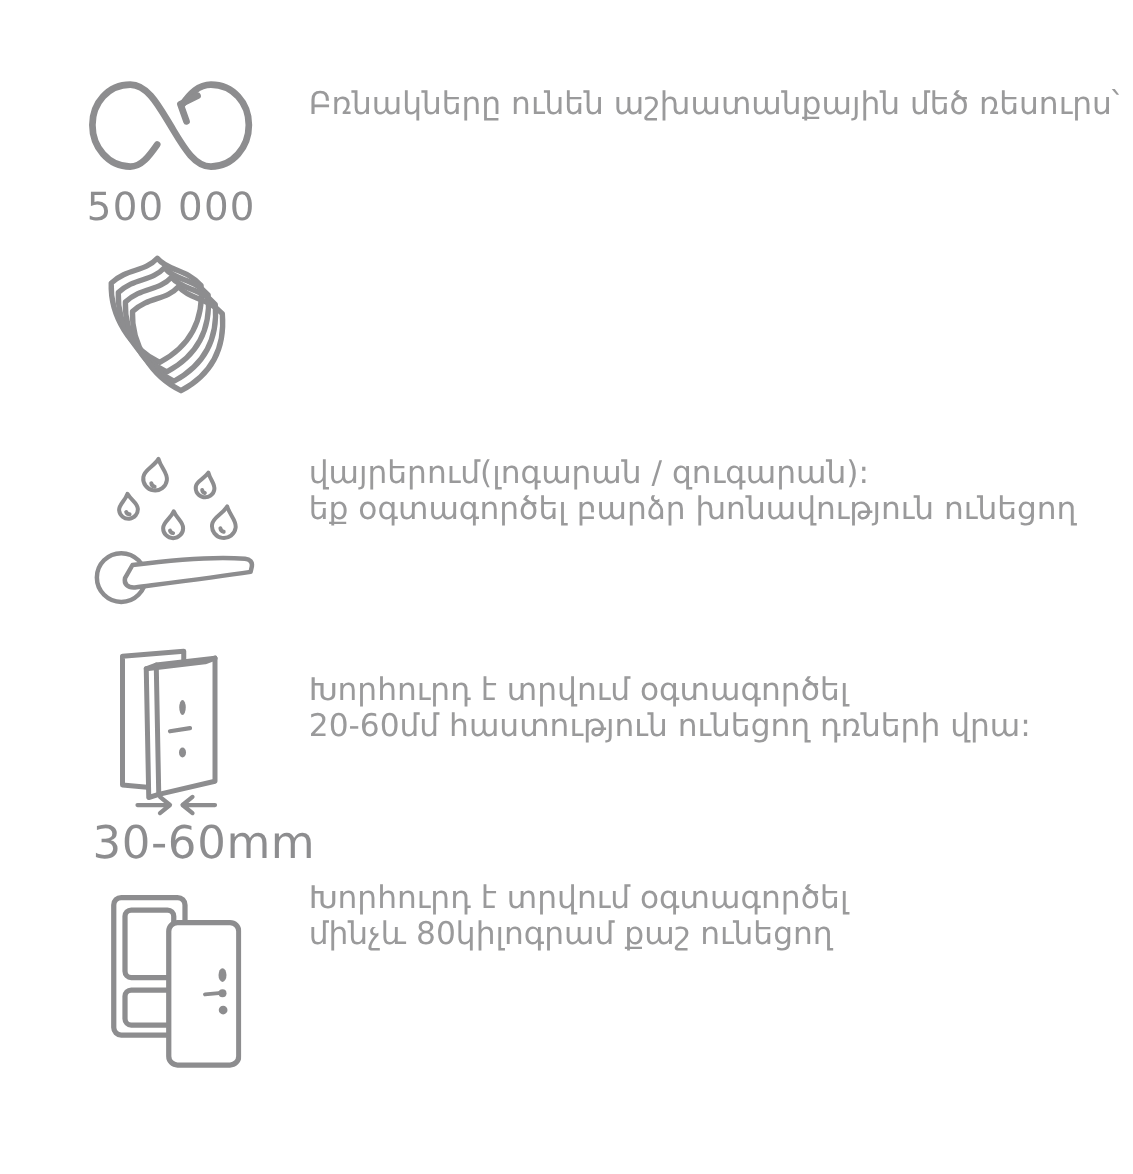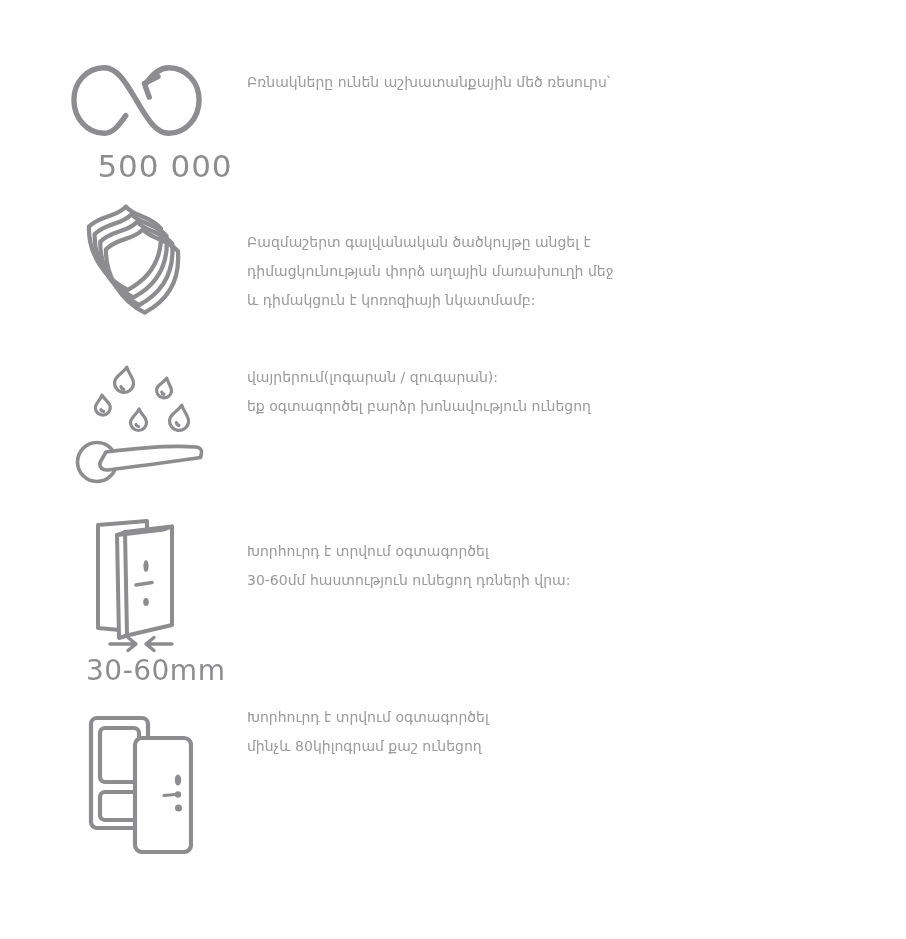--- a/index.html
+++ b/index.html
@@ -12,29 +12,28 @@
     overflow: hidden;
   }
   .icon-box { position: absolute; color: var(--icon, #8d8d8f); }
   .icon-box svg { display: block; }
   .caption {
     position: absolute;
     color: var(--icon, #8d8d8f);
     text-align: center;
     white-space: nowrap;
     letter-spacing: 1px;
-    margin-left: 28px;
   }
   .caption.cycles { left: 62px; top: 148px; width: 150px; font-size: 31px; }
-  .caption.thickness { left: 58px; top: 654px; width: 135px; font-size: 28px; letter-spacing: 0.5px; }
+  .caption.thickness { left: 74px; top: 654px; width: 135px; font-size: 36px; letter-spacing: 0.5px; }
   .feature-text {
     position: absolute;
     left: 247px;
     color: var(--text, #9a9a9b);
-    font-size: 14px;
+    font-size: 25px;
     line-height: 29px;
     white-space: nowrap;
   }
   .ft-1 { top: 68px; }
   .ft-2 { top: 228px; }
   .ft-3 { top: 363px; }
   .ft-4 { top: 537px; }
   .ft-5 { top: 703px; }
 </style>
 </head>
@@ -56,25 +55,20 @@
 
   <div class="icon-box" style="left:84px; top:200px;">
     <svg width="114" height="140" viewBox="0 0 120 148" fill="none" stroke="currentColor" stroke-width="4.5" stroke-linecap="round" stroke-linejoin="round">
       <g>
         <path d="M5,28 C19,15 33,19 44,7 C53,18 69,16 81,30 C83,55 76,79 46,95 C21,83 4,56 5,28 Z"></path>
         <path d="M5,28 C19,15 33,19 44,7 C53,18 69,16 81,30 C83,55 76,79 46,95 C21,83 4,56 5,28 Z" transform="translate(6,8)"></path>
         <path d="M5,28 C19,15 33,19 44,7 C53,18 69,16 81,30 C83,55 76,79 46,95 C21,83 4,56 5,28 Z" transform="translate(12,16)"></path>
         <path d="M5,28 C19,15 33,19 44,7 C53,18 69,16 81,30 C83,55 76,79 46,95 C21,83 4,56 5,28 Z" transform="translate(18,24)"></path>
       </g>
     </svg>
-  </div>
-  <div class="feature-text ft-2">
-    <div>Բազմաշերտ գալվանական ծածկույթը անցել է</div>
-    <div>դիմացկունության փորձ աղային մառախուղի մեջ</div>
-    <div>և դիմակցուն է կոռոզիայի նկատմամբ:</div>
   </div>
 
   <div class="icon-box" style="left:75px; top:363px;">
     <svg width="130" height="123" viewBox="0 0 130 123" fill="none" stroke="currentColor" stroke-width="3.2" stroke-linecap="round" stroke-linejoin="round">
 
       <g>
         <path d="M50,4 C53,11 59,14 59,20 A9.5,9.5 0 1 1 40,20 C40,14 47,11 50,4 Z" transform="rotate(8 50 17)"></path>
         <path d="M47,24 A3.5,3.5 0 0 0 50,26.5" transform="rotate(8 50 17)"></path>
         <path d="M90,15 C92.5,20.5 97,23 97,27.5 A7.5,7.5 0 1 1 82,27.5 C82,23 87.5,20.5 90,15 Z" transform="rotate(10 90 25)"></path>
         <path d="M87.5,29.5 A3,3 0 0 0 90,31.5" transform="rotate(10 90 25)"></path>
@@ -112,21 +106,21 @@
 
       <g stroke-width="3.4">
         <path d="M30,131 L55,131 M48,124.5 L56,131 L48,137.5"></path>
         <path d="M92,131 L67,131 M74,124.5 L66,131 L74,137.5"></path>
       </g>
     </svg>
   </div>
   <div class="caption thickness">30-60mm</div>
   <div class="feature-text ft-4">
     <div>Խորհուրդ է տրվում օգտագործել</div>
-    <div>30-60մմ հաստություն ունեցող դռների վրա:</div>
+    <div>20-60մմ հաստություն ունեցող դռների վրա:</div>
   </div>
 
   <div class="icon-box" style="left:88px; top:698px;">
     <svg width="105" height="160" viewBox="0 0 105 160" fill="none" stroke="currentColor" stroke-width="4.2" stroke-linecap="round" stroke-linejoin="round">
 
       <rect x="3" y="20" width="57" height="110" rx="6"></rect>
       <rect x="12" y="30" width="39" height="54" rx="5"></rect>
       <rect x="12" y="94" width="39" height="28" rx="5"></rect>
 
       <rect x="47" y="40" width="56" height="114" rx="7" fill="#ffffff"></rect>

